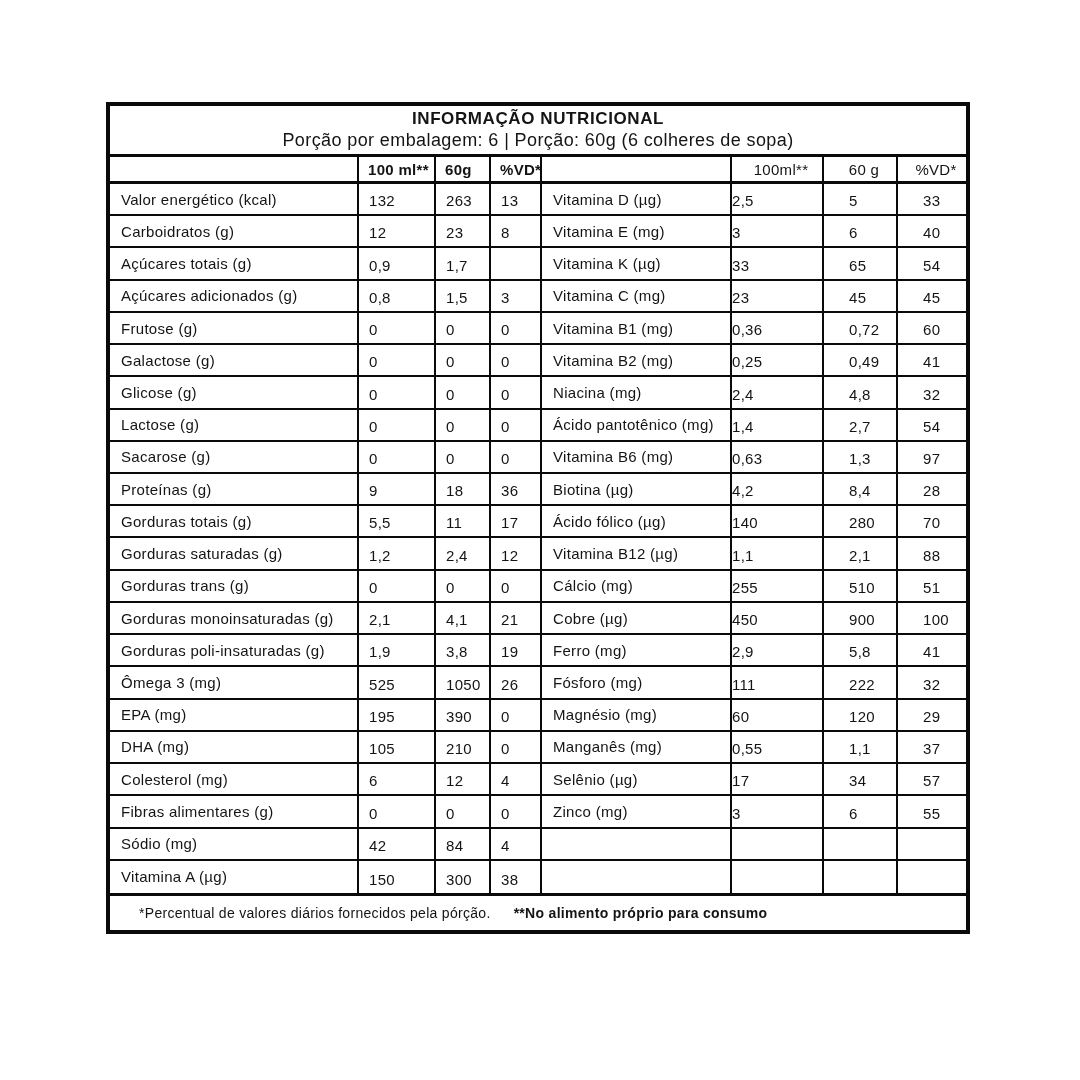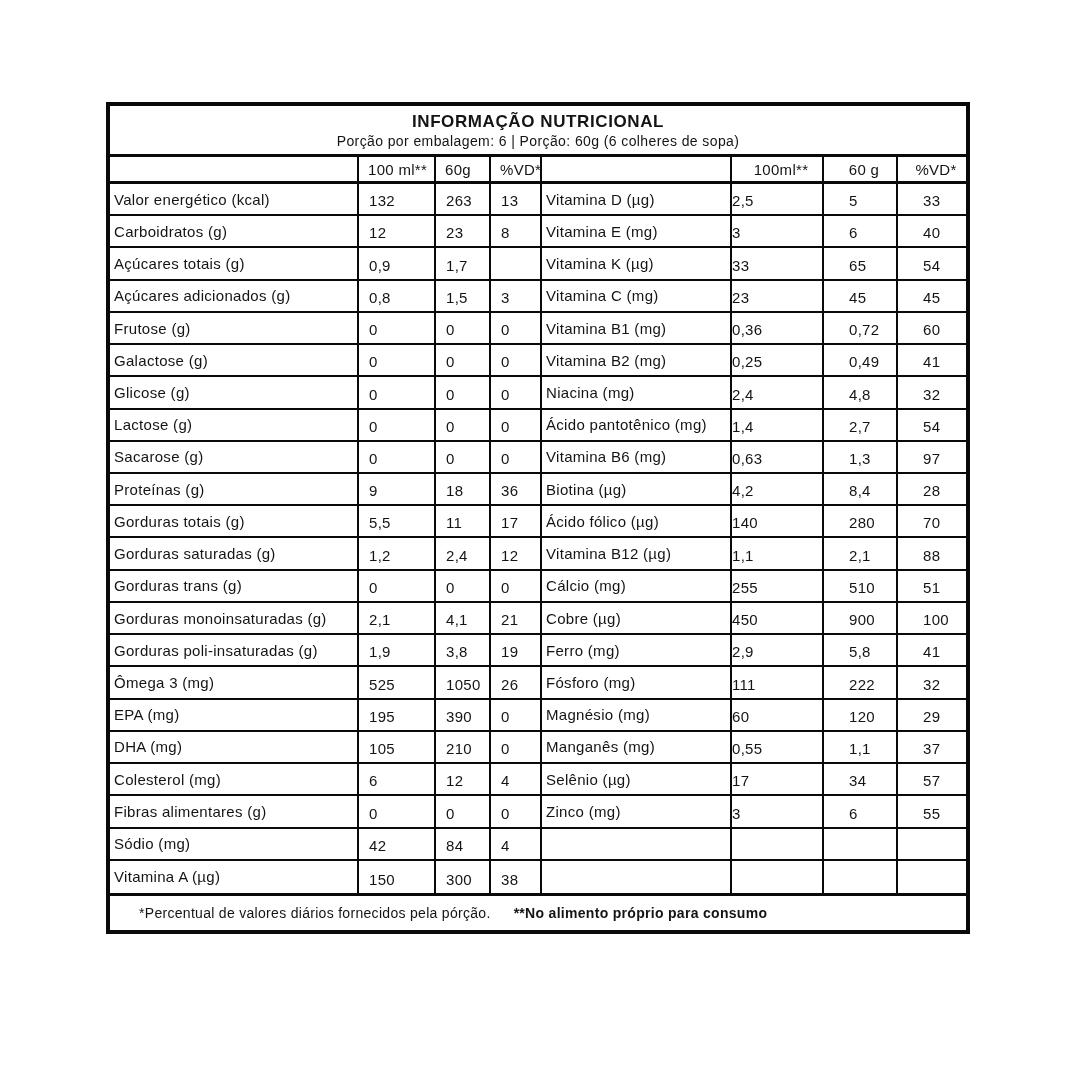--- a/index.html
+++ b/index.html
@@ -34,21 +34,21 @@
     justify-content:center;
     gap:1px;
     flex:0 0 auto;
   }
   .title{
     font-size:17px;
     font-weight:bold;
     letter-spacing:.6px;
   }
   .subtitle{
-    font-size:14px;
+    font-size:18px;
     letter-spacing:.4px;
   }
   
   .grid{
     flex:1 1 auto;
     display:grid;
     grid-template-columns:249px 77px 55px 51px 190px 92px 74px 68px;
     grid-template-rows:27px repeat(22, 1fr);
   }
   .c{
@@ -56,23 +56,23 @@
     border-bottom:2px solid var(--border);
     display:flex;
     align-items:center;
     font-size:15px;
     overflow:hidden;
     white-space:nowrap;
   }
   .last-col{border-right:none;}
   .last-row{border-bottom:none;}
   .hdr{border-bottom-width:3px;padding-left:8px;}
-  .hdr-left{padding-left:9px;align-items:flex-end;padding-bottom:3px;}
+  .hdr-left{padding-left:9px;align-items:flex-end;padding-bottom:3px;font-weight:bold;}
   .hdr-center{justify-content:center;}
-  .lbl{padding-left:4px;}
+  .lbl{padding-left:11px;}
   .val{align-items:flex-end;padding-bottom:5px;}
   .pl-a{padding-left:10px;}
   .pl-b{}
   .pl-c{padding-left:25px;}
   
   .footer{
     height:37px;
     border-top:3px solid var(--border);
     display:flex;
     align-items:center;

